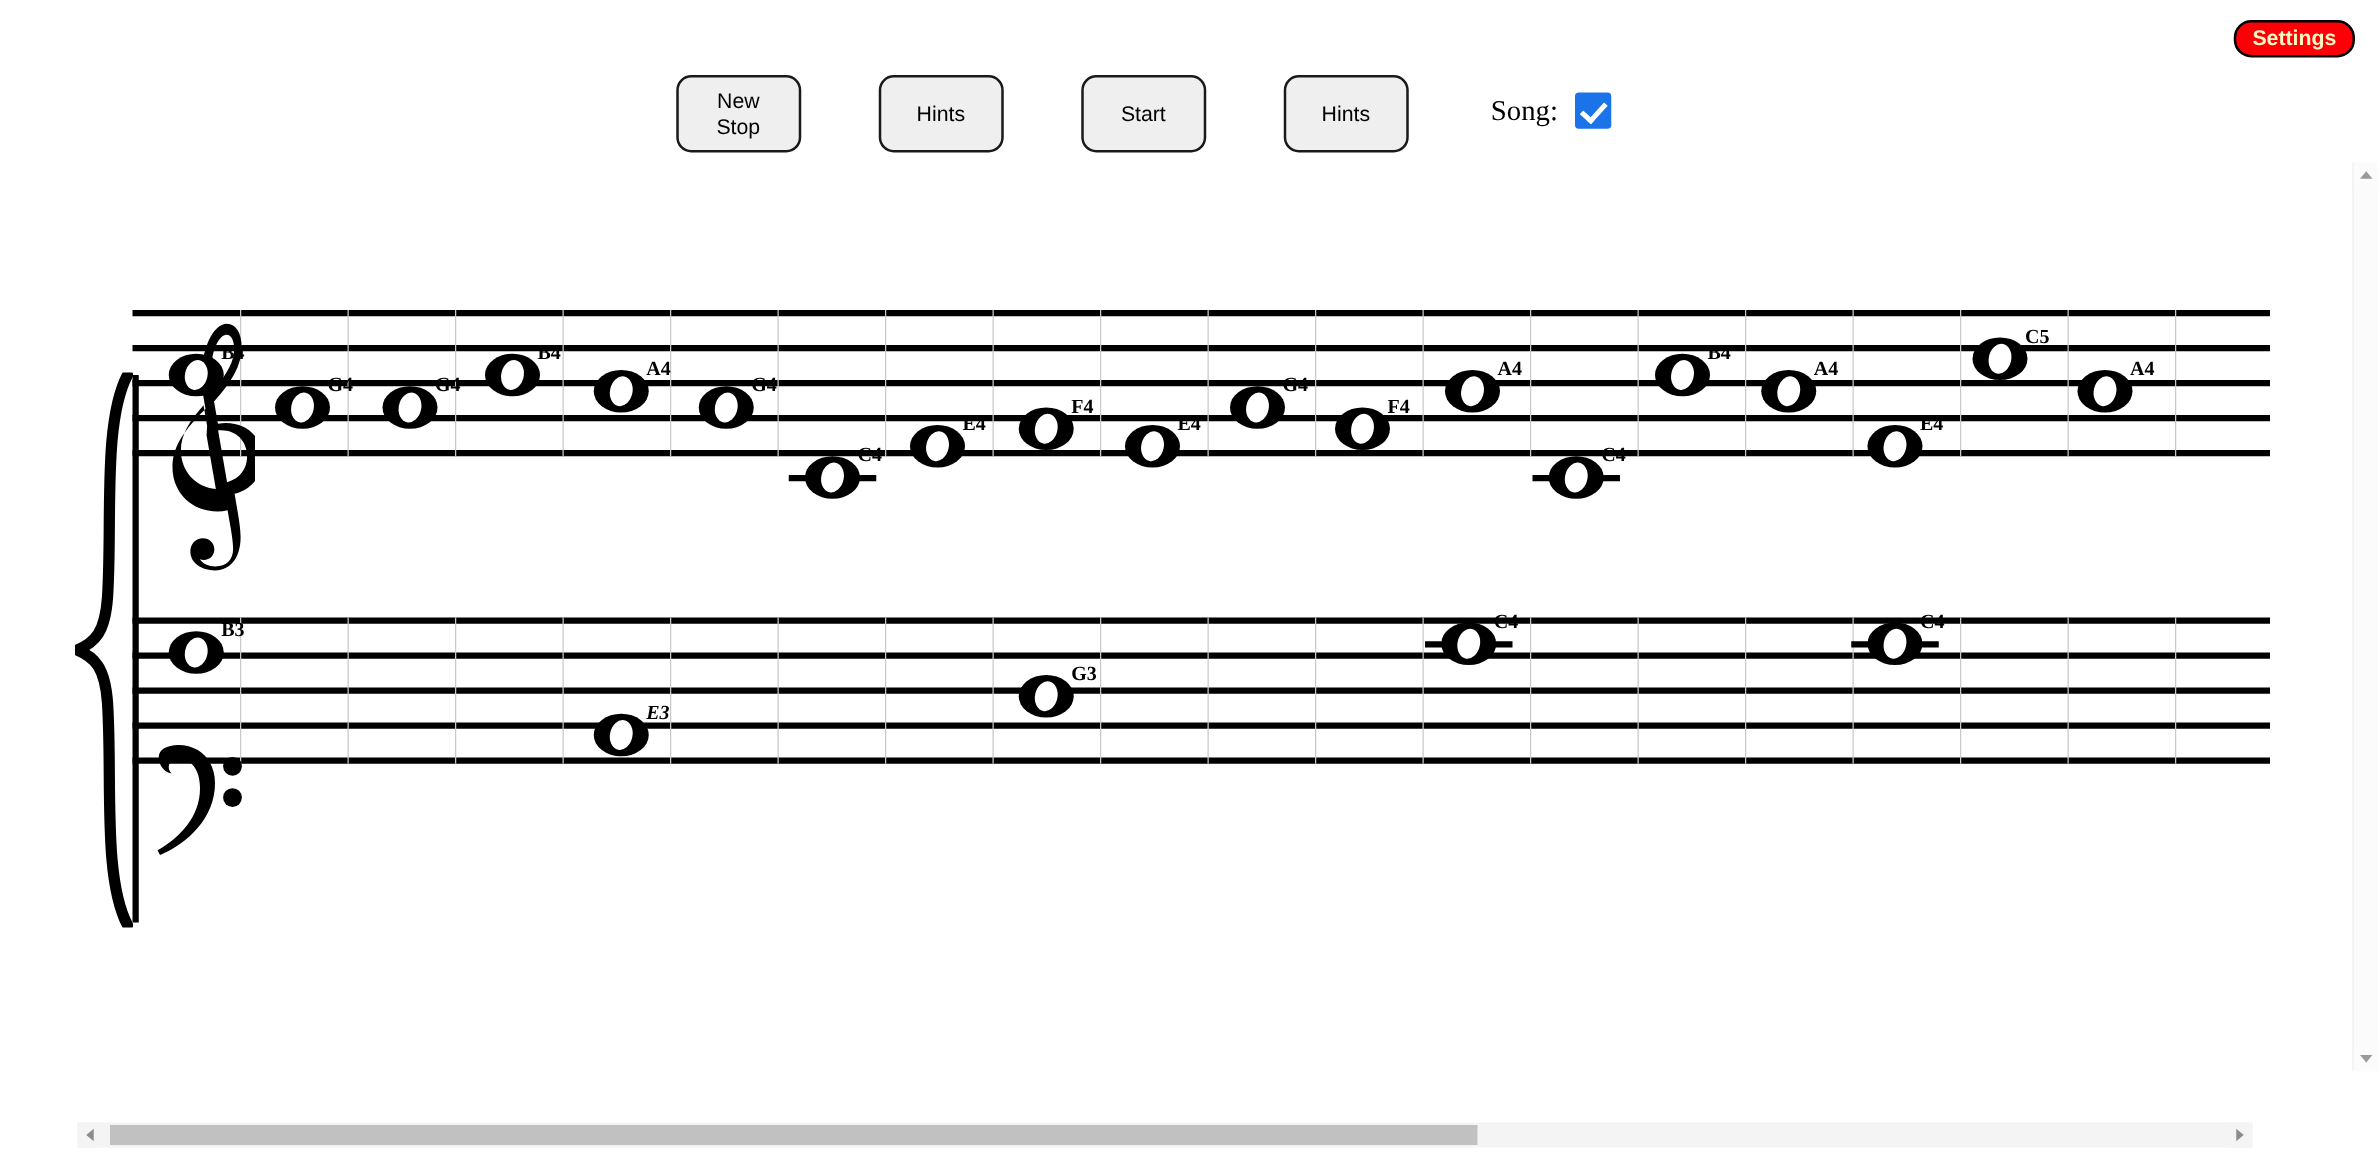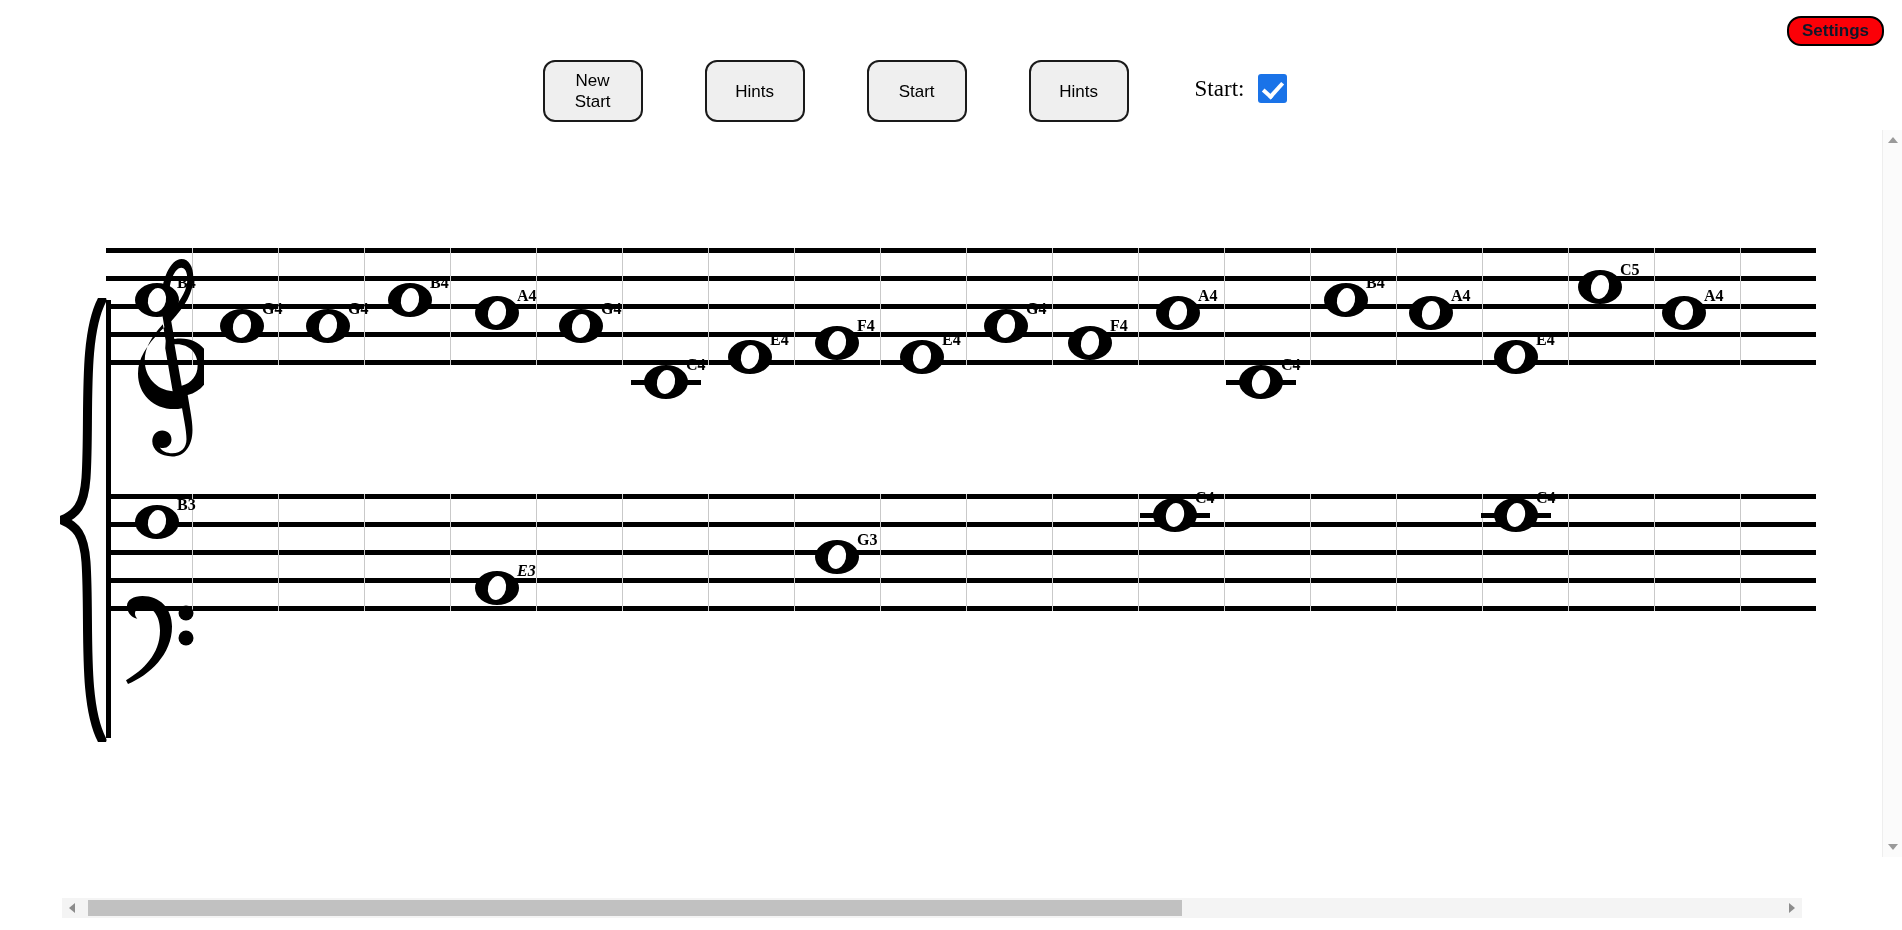--- a/index.html
+++ b/index.html
@@ -186,34 +186,34 @@
     width: 1094px; height: 16px;
     background: #c1c1c1;
     cursor: pointer;
   }
 </style>
 </head>
 <body>
 
 <div id="app">
 
-  <button id="settings-button" style="background: rgb(251, 0, 7); color: #0f172a;">Settings</button>
+  <button id="settings-button" style="background: rgb(251, 0, 7); color: #fef9c3;">Settings</button>
 
   <div id="toolbar">
     <div class="tool-btn">New
-Start</div>
+Stop</div>
     <div class="btn-gap"></div>
     <div class="tool-btn">Hints</div>
     <div class="btn-gap"></div>
     <div class="tool-btn">Start</div>
     <div class="btn-gap"></div>
     <div class="tool-btn">Hints</div>
 
     <div id="hints-wrap">
-      <span id="hints-label">Start:</span>
+      <span id="hints-label">Song:</span>
       <div id="hints-checkbox" style="background: rgb(26, 115, 232);"></div>
     </div>
   </div>
 
   <div id="score-viewport">
     <div id="score-canvas">
 
       <svg class="brace" viewBox="0 0 52 444" preserveAspectRatio="none">
         <path d="M42 2 C 22 40, 30 120, 26 180 C 24 208, 16 216, 2 222
                  C 16 228, 24 236, 26 264 C 30 324, 22 404, 42 442" fill="none" stroke="#000" stroke-width="9" stroke-linecap="round"></path>

